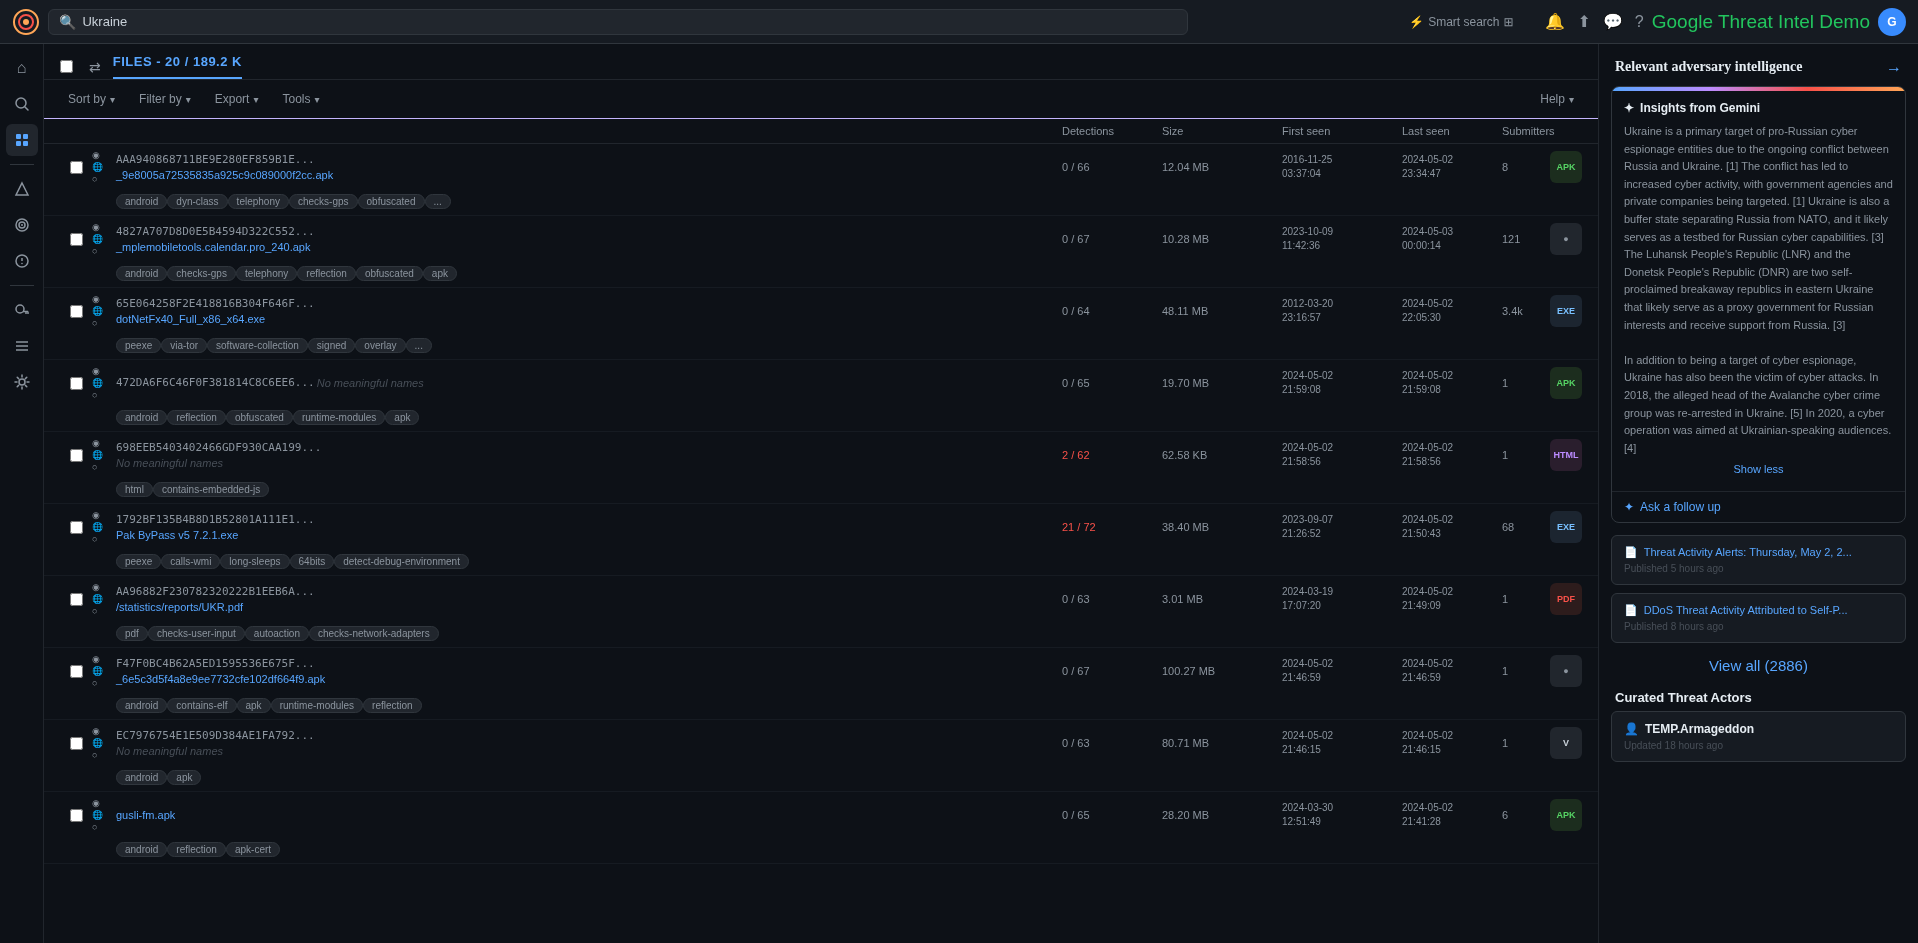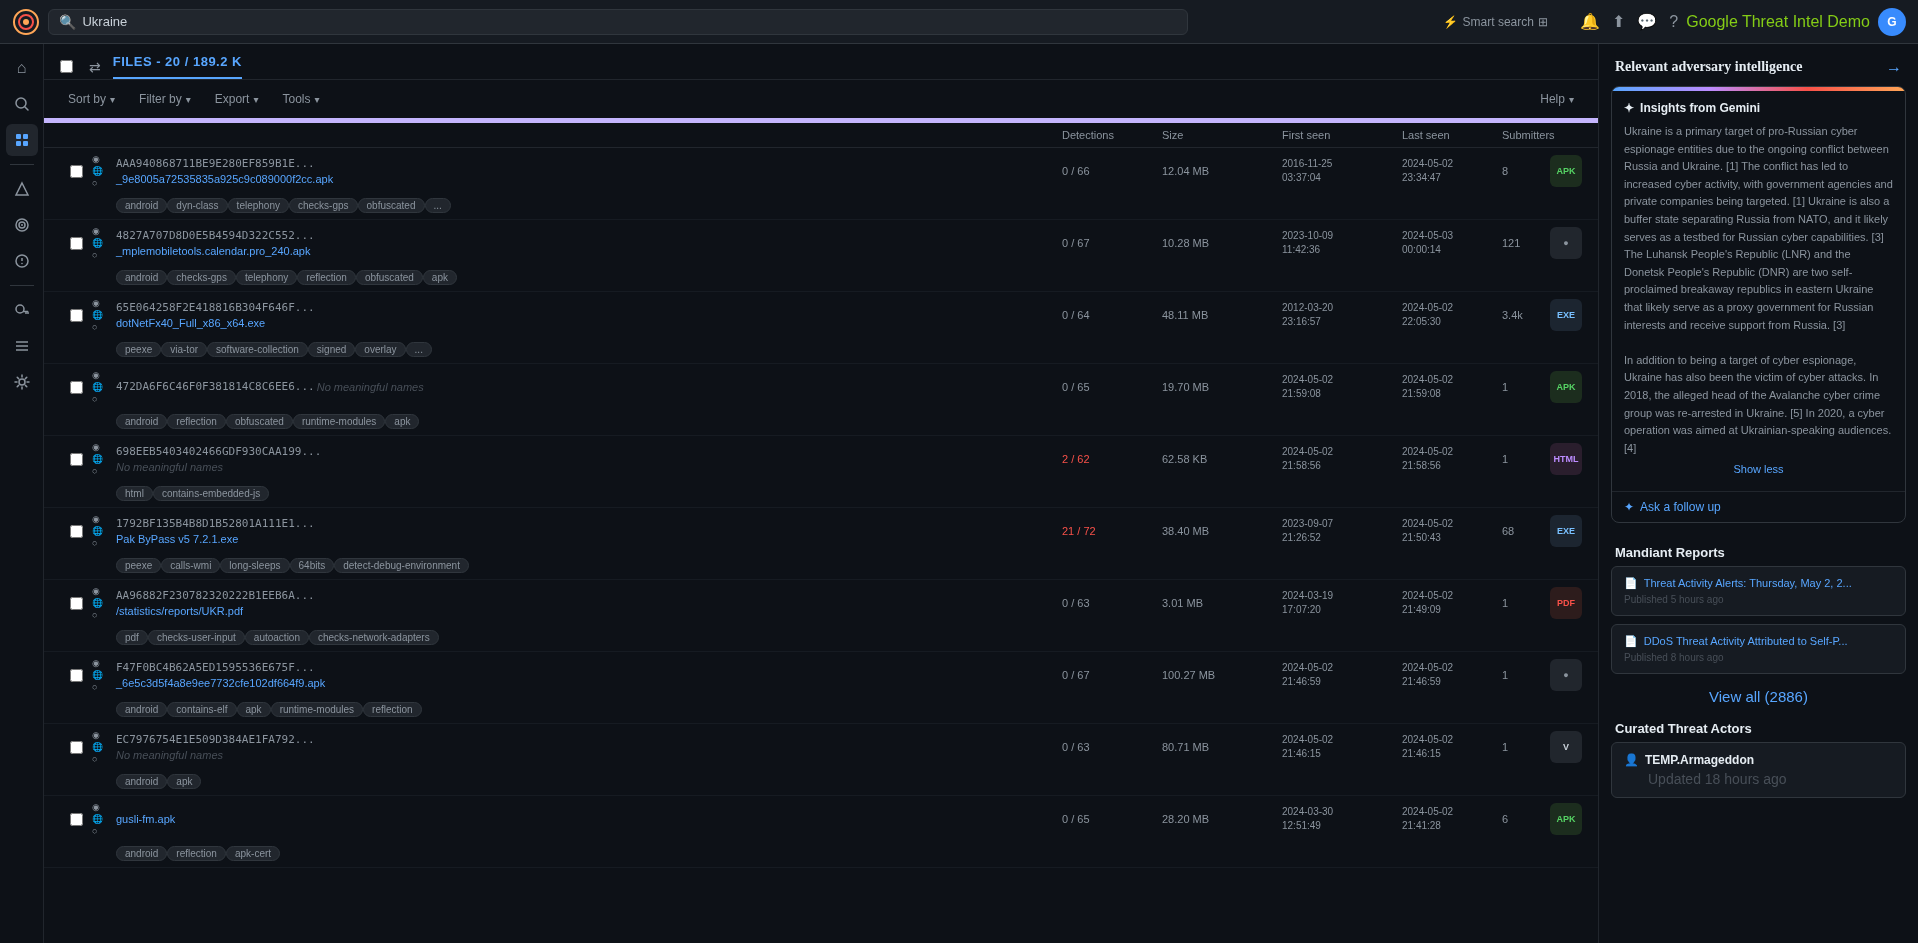--- a/index.html
+++ b/index.html
@@ -7,42 +7,42 @@
 
     
     .topbar { display: flex; align-items: center; background: #161b22; border-bottom: 1px solid #30363d; height: 44px; padding: 0 12px; gap: 8px; flex-shrink: 0; }
     .logo { width: 28px; height: 28px; flex-shrink: 0; }
     .search-bar { flex: 1; display: flex; align-items: center; background: #21262d; border: 1px solid #30363d; border-radius: 6px; padding: 4px 10px; gap: 6px; max-width: 1140px; }
     .search-bar input { background: transparent; border: none; outline: none; color: #c9d1d9; font-size: 13px; flex: 1; }
     .smart-search { display: flex; align-items: center; gap: 4px; color: #8b949e; font-size: 12px; cursor: pointer; margin-left: auto; padding: 0 16px; }
     .topbar-actions { display: flex; align-items: center; gap: 12px; margin-left: 8px; }
     .topbar-actions .icon-btn { color: #8b949e; cursor: pointer; font-size: 16px; }
     .user-avatar { width: 28px; height: 28px; background: #388bfd; border-radius: 50%; display: flex; align-items: center; justify-content: center; color: #fff; font-size: 12px; font-weight: 600; cursor: pointer; }
-    .app-name { color: #84cc16; font-size: 16px; white-space: nowrap; }
+    .app-name { color: #22c55e; font-size: 19px; white-space: nowrap; }
 
     
     .main { display: flex; flex: 1; overflow: hidden; }
 
     
     .sidebar { width: 44px; background: #0d1117; border-right: 1px solid #21262d; display: flex; flex-direction: column; align-items: center; padding: 8px 0; gap: 4px; flex-shrink: 0; }
     .sidebar-icon { width: 32px; height: 32px; display: flex; align-items: center; justify-content: center; border-radius: 6px; cursor: pointer; color: #8b949e; font-size: 16px; transition: background 0.15s; }
     .sidebar-icon:hover, .sidebar-icon.active { background: #21262d; color: #58a6ff; }
     .sidebar-divider { width: 24px; height: 1px; background: #30363d; margin: 4px 0; }
 
     
     .content-area { flex: 1; display: flex; flex-direction: column; overflow: hidden; background: #0d1117; }
 
     
     .files-header { display: flex; align-items: center; gap: 12px; padding: 10px 16px 0; border-bottom: 1px solid #21262d; }
     .files-tab { color: #58a6ff; font-size: 13px; font-weight: 600; border-bottom: 2px solid #58a6ff; padding-bottom: 8px; letter-spacing: 0.5px; }
     .files-checkbox { margin-right: 4px; }
     .files-back-btn { color: #8b949e; cursor: pointer; font-size: 14px; }
 
     
-    .toolbar { display: flex; align-items: center; gap: 8px; padding: 8px 16px; border-bottom: 5px solid #c4b5fd; }
+    .toolbar { display: flex; align-items: center; gap: 8px; padding: 8px 16px; border-bottom: 1px solid #c4b5fd; }
     .toolbar-btn { display: flex; align-items: center; gap: 4px; color: #8b949e; cursor: pointer; padding: 4px 8px; border-radius: 4px; font-size: 12px; }
     .toolbar-spacer { flex: 1; }
 
     
     .table-header { display: grid; grid-template-columns: 32px 24px 1fr 100px 120px 120px 100px 80px; align-items: center; padding: 6px 16px; border-bottom: 1px solid #21262d; color: #8b949e; font-size: 11px; }
 
     
     .files-list { flex: 1; overflow-y: auto; }
     .file-row { border-bottom: 1px solid #161b22; }
     .file-row-main { display: grid; grid-template-columns: 32px 24px 1fr 100px 120px 120px 100px 80px; align-items: center; padding: 6px 16px; }
@@ -73,21 +73,21 @@
     .section-title { font-size: 13px; font-weight: 600; color: #e6edf3; padding: 10px 16px 6px; }
     .report-card { margin: 0 12px 8px; background: #161b22; border: 1px solid #30363d; border-radius: 6px; padding: 10px 12px; cursor: pointer; }
     .report-title { font-size: 11px; color: #58a6ff; margin-bottom: 4px; display: flex; align-items: flex-start; gap: 6px; }
     .report-meta { font-size: 10px; color: #484f58; }
     .view-all-btn { color: #58a6ff; font-size: 15px; cursor: pointer; text-align: center; padding: 6px; display: block; }
 
     
     .actor-card { margin: 0 12px 8px; background: #161b22; border: 1px solid #30363d; border-radius: 6px; padding: 10px 12px; cursor: pointer; }
     .actor-name { font-size: 12px; color: #e6edf3; font-weight: 600; display: flex; align-items: center; gap: 6px; margin-bottom: 4px; }
     .actor-aliases { font-size: 10px; color: #8b949e; line-height: 1.5; }
-    .actor-updated { font-size: 14px; color: #484f58; margin-top: 4px; margin-left: 24px; }
+    .actor-updated { font-size: 10px; color: #484f58; margin-top: 4px; }
 
     .files-list::-webkit-scrollbar { width: 6px; }
     .files-list::-webkit-scrollbar-track { background: #0d1117; }
     .files-list::-webkit-scrollbar-thumb { background: #30363d; border-radius: 3px; }
 
     .chevron { font-size: 10px; }
   </style>
 </head>
 <body>
 
@@ -529,21 +529,20 @@
           In addition to being a target of cyber espionage, Ukraine has also been the victim of cyber attacks. In 2018, the alleged head of the Avalanche cyber crime group was re-arrested in Ukraine. [5] In 2020, a cyber operation was aimed at Ukrainian-speaking audiences. [4]
         </div>
         <span class="show-less-btn">Show less</span>
       </div>
       <div class="ask-followup">
         <span>✦</span>
         <span>Ask a follow up</span>
       </div>
     </div>
 
-    <div class="section-title">Mandiant Reports</div>
 
     <div class="report-card">
       <div class="report-title">
         <span>📄</span>
         <span>Threat Activity Alerts: Thursday, May 2, 2...</span>
       </div>
       <div class="report-meta">Published 5 hours ago</div>
     </div>
 
     <div class="report-card">

